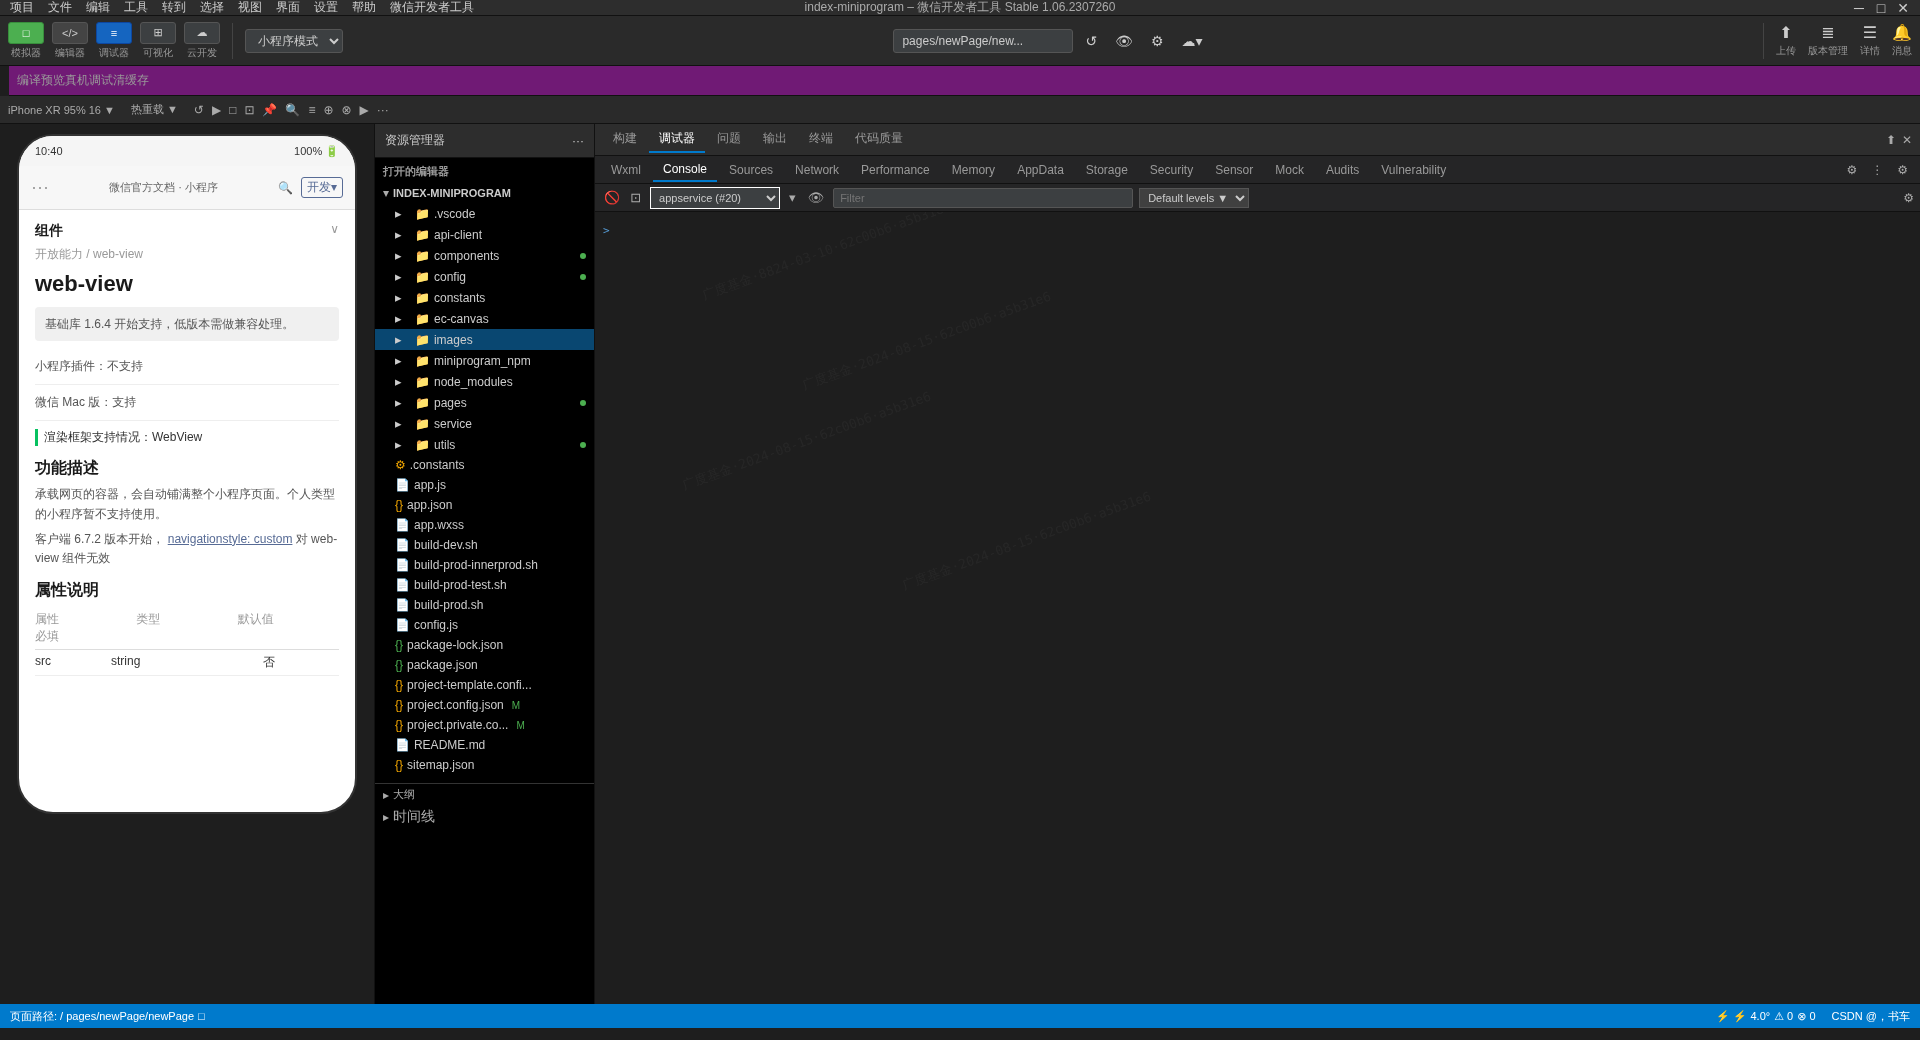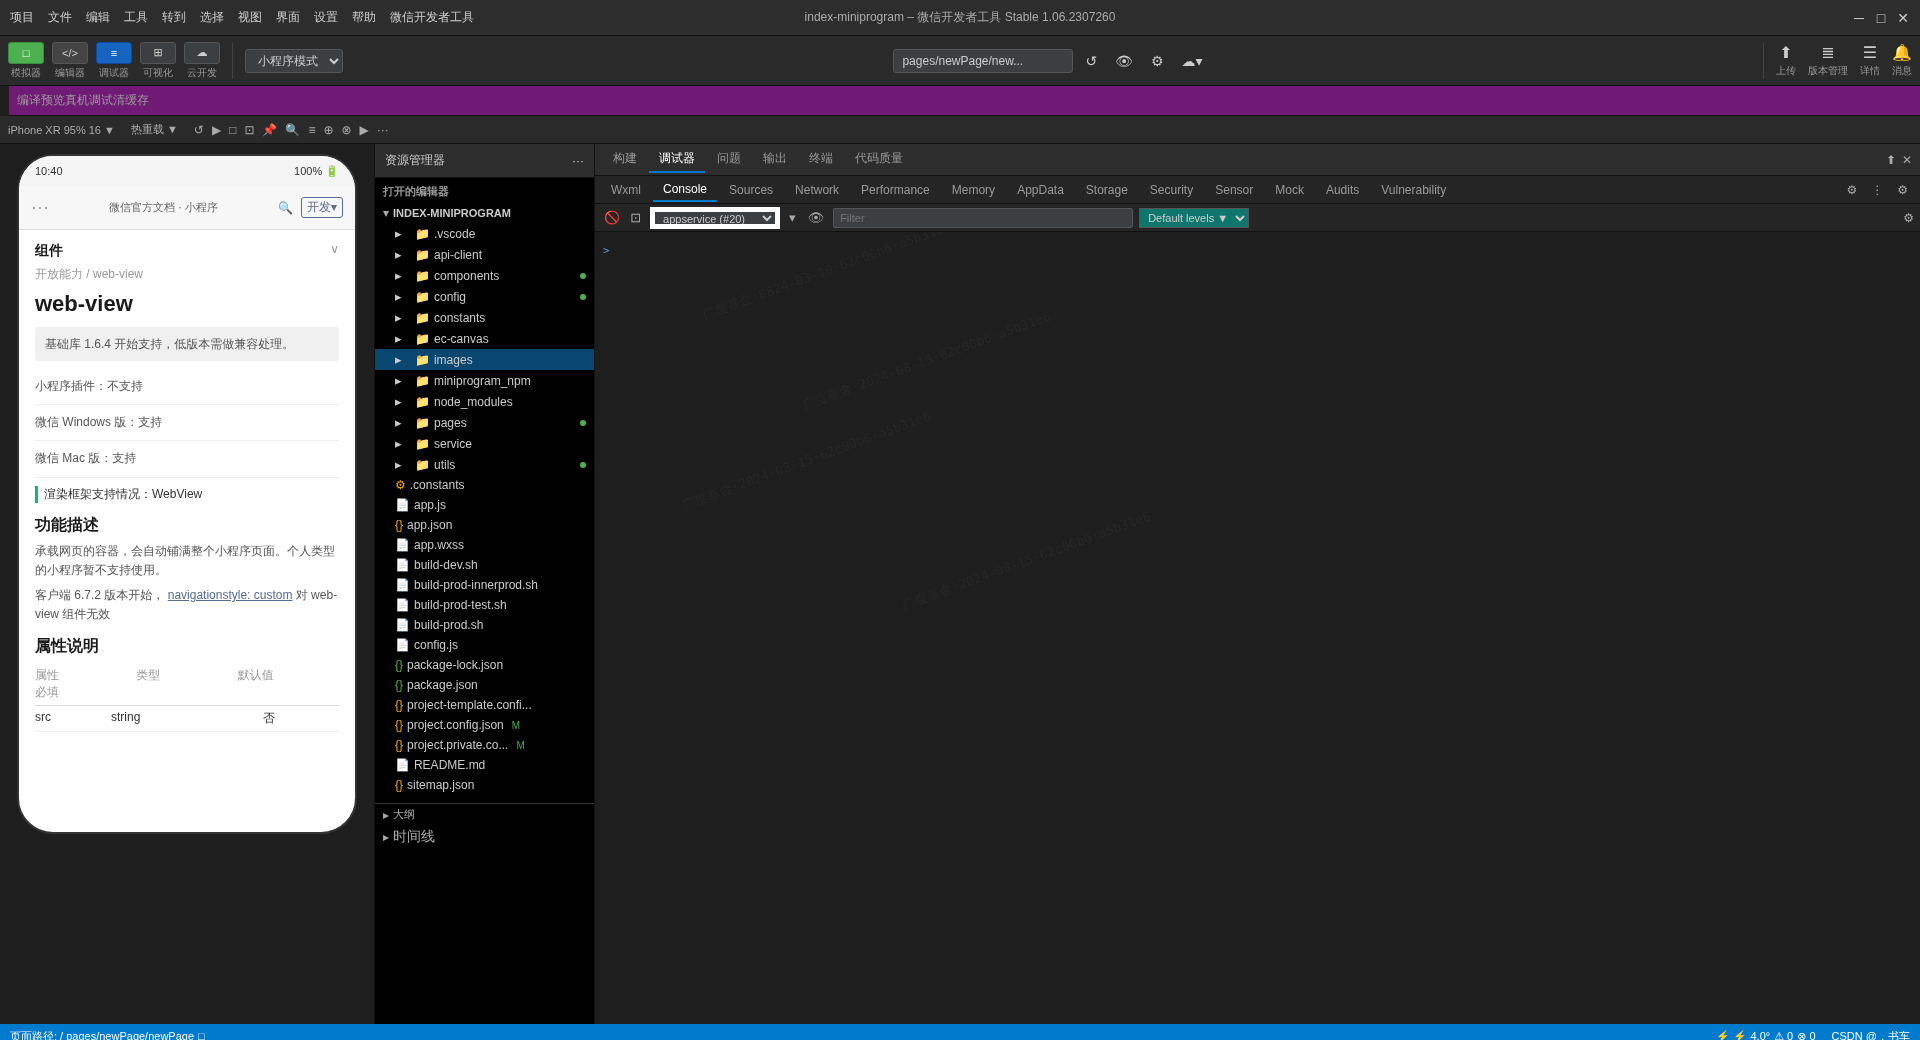--- a/index.html
+++ b/index.html
@@ -8,21 +8,21 @@
       height: 1040px;
       background: #1e1e1e;
       font-family: 'Microsoft YaHei', 'PingFang SC', sans-serif;
       font-size: 12px;
       color: #ccc;
       overflow: hidden;
     }
 
     
     #title-bar {
-      height: 36px;
+      height: 16px;
       background: #2d2d2d;
       display: flex;
       align-items: center;
       justify-content: space-between;
       padding: 0 10px;
       border-bottom: 1px solid #111;
     }
     #title-bar .menu-items {
       display: flex;
       gap: 14px;
@@ -358,21 +358,21 @@
       border: 1px solid #555;
       color: #ccc;
       padding: 2px 6px;
       font-size: 11px;
       border-radius: 2px;
       flex: 1;
       max-width: 300px;
       height: 20px;
     }
     .console-level-select {
-      background: #0f766e;
+      background: #404040;
       border: 1px solid #555;
       color: #ccc;
       font-size: 11px;
       height: 20px;
       padding: 0 4px;
     }
     .console-content {
       flex: 1;
       padding: 4px 8px;
       color: #888;
@@ -444,21 +444,21 @@
     .dt-tab {
       padding: 4px 10px;
       font-size: 12px;
       color: #999;
       cursor: pointer;
     }
     .dt-tab.active { color: #fff; border-bottom: 2px solid #007acc; }
 
     .appservice-select {
       background: #3c3f41;
-      border: 5px solid #ffffff;
+      border: 1px solid #ffffff;
       color: #ccc;
       font-size: 11px;
       height: 22px;
       padding: 0 4px;
       min-width: 130px;
     }
 
     .console-icons {
       display: flex;
       gap: 4px;
@@ -598,21 +598,20 @@
         <div style="display:flex;justify-content:space-between;margin-bottom:6px;">
           <span style="font-size:14px;font-weight:bold;color:#1a1a1a;">组件</span>
           <span style="font-size:12px;color:#999;">∨</span>
         </div>
         <div class="phone-breadcrumb">开放能力 / web-view</div>
         <div class="phone-h1">web-view</div>
         <div class="phone-note">
           <span>基础库 1.6.4 开始支持，低版本需做兼容处理。</span>
         </div>
         <div class="phone-item-row">小程序插件：不支持</div>
-        <div class="phone-item-row">微信 Windows 版：支持</div>
         <div class="phone-item-row">微信 Mac 版：支持</div>
         <div style="margin:8px 0;font-size:12px;color:#333;border-left:3px solid #07c160;padding-left:6px;">渲染框架支持情况：WebView</div>
         <div class="phone-section-title">功能描述</div>
         <div style="font-size:12px;color:#555;line-height:1.6;margin-bottom:6px;">承载网页的容器，会自动铺满整个小程序页面。个人类型的小程序暂不支持使用。</div>
         <div style="font-size:12px;color:#555;line-height:1.6;">
           <span>客户端 6.7.2 版本开始，</span>
           <span class="phone-blue-link">navigationstyle: custom</span>
           <span> 对 web-view 组件无效</span>
         </div>
         <div class="phone-section-title">属性说明</div>

